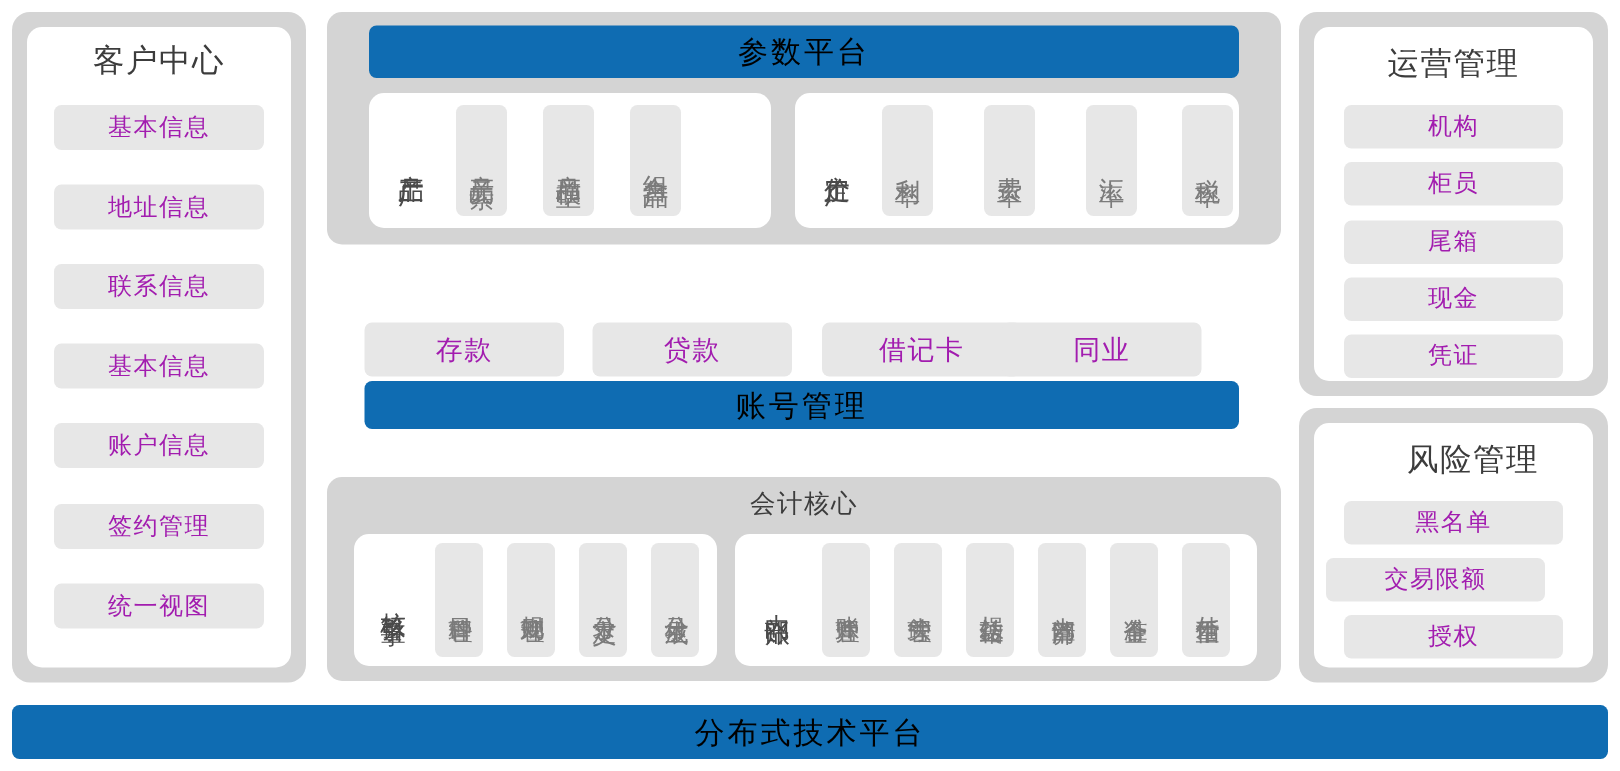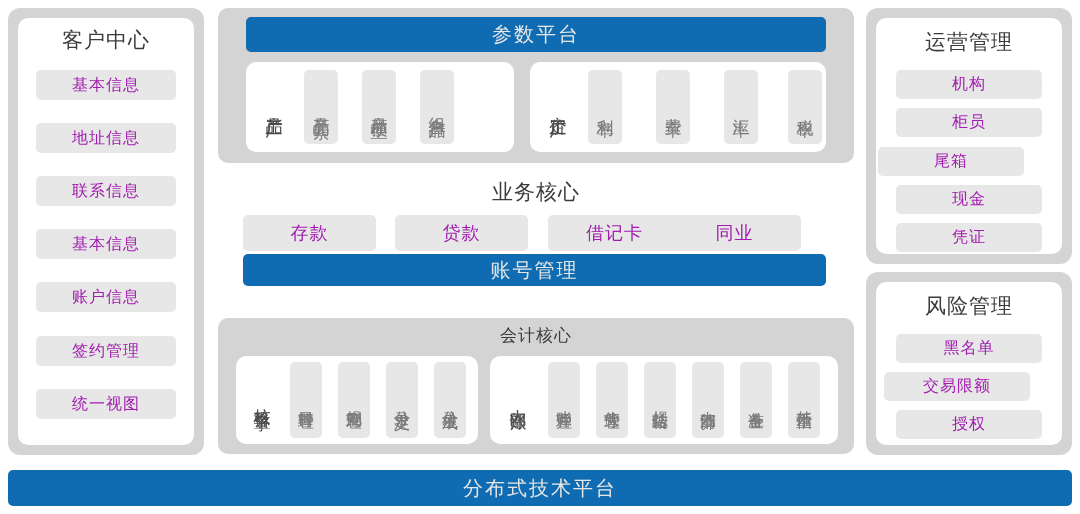--- a/index.html
+++ b/index.html
@@ -38,21 +38,21 @@
     font-size:16px;
     letter-spacing:1px;
   }
   .bluebar{
     position:absolute;
     background:#0f6cb2;
     border-radius:5px;
     display:flex;
     align-items:center;
     justify-content:center;
-    color:#e5e5e5;
+    color:#000000;
     font-size:20px;
     letter-spacing:2px;
   }
 
   
   .vchip{
     writing-mode:vertical-rl;
     text-orientation:upright;
     background:#e7e7e7;
     border-radius:5px;
@@ -104,21 +104,21 @@
   #acc-right-card{left:490px;top:356px;width:348px;height:88px;}
 
   
   #ops-frame{left:866px;top:8px;width:206px;height:256px;}
   #ops-card{left:876px;top:18px;width:186px;height:236px;}
   #ops-title{position:absolute;left:876px;top:28px;width:186px;}
   .ops-item{position:absolute;left:896px;width:146px;height:29px;}
 
   #risk-frame{left:866px;top:272px;width:206px;height:183px;}
   #risk-card{left:876px;top:282px;width:186px;height:163px;}
-  #risk-title{position:absolute;left:876px;top:292px;width:186px;}
+  #risk-title{position:absolute;left:876px;top:292px;width:186px;padding-left:13px;}
   .risk-item{position:absolute;left:896px;width:146px;height:29px;}
 
   
   #tech-bar{left:8px;top:470px;width:1064px;height:36px;}
 </style>
 </head>
 <body>
 
 <div class="stage">
 
@@ -150,21 +150,20 @@
   <div class="inner-card" id="price-card">
     <div class="vhead" style="position:absolute;left:12px;top:8px;width:32px;height:74px;">定价工厂</div>
     <div id="price-items">
         <div class="vchip" style="position: absolute; left: 58px; top: 8px; width: 34px; height: 74px;">利率</div>
         <div class="vchip" style="position: absolute; left: 126px; top: 8px; width: 34px; height: 74px;">费率</div>
         <div class="vchip" style="position: absolute; left: 194px; top: 8px; width: 34px; height: 74px;">汇率</div>
         <div class="vchip" style="position: absolute; left: 258px; top: 8px; width: 34px; height: 74px;">税率</div>
       </div>
   </div>
 
-  <div class="panel-title" id="biz-title">业务核心</div>
   <div id="biz-items">
       <div class="chip biz-chip" style="position: absolute; left: 243px; top: 215px; width: 133px; height: 36px; font-size: 18px;">存款</div>
       <div class="chip biz-chip" style="position: absolute; left: 395px; top: 215px; width: 133px; height: 36px; font-size: 18px;">贷款</div>
       <div class="chip biz-chip" style="position: absolute; left: 548px; top: 215px; width: 133px; height: 36px; font-size: 18px;">借记卡</div>
       <div class="chip biz-chip" style="position: absolute; left: 668px; top: 215px; width: 133px; height: 36px; font-size: 18px; text-align: right;">同业</div>
     </div>
   <div class="bluebar" id="acct-bar">账号管理</div>
 
   <div id="acc-frame"></div>
   <div class="panel-title" id="acc-title">会计核心</div>
@@ -190,21 +189,21 @@
         <div class="vchip" style="position: absolute; left: 298px; top: 6px; width: 32px; height: 76px; font-size: 16px; letter-spacing: 1px;">外币重估</div>
       </div>
   </div>
 
   <div class="outer-frame" id="ops-frame"></div>
   <div class="inner-card" id="ops-card"></div>
   <div class="panel-title" id="ops-title">运营管理</div>
   <div id="ops-items">
       <div class="chip ops-item" style="position: absolute; left: 896px; top: 70px; width: 146px; height: 29px;">机构</div>
       <div class="chip ops-item" style="position: absolute; left: 896px; top: 108px; width: 146px; height: 29px;">柜员</div>
-      <div class="chip ops-item" style="position: absolute; left: 878px; top: 147px; width: 146px; height: 29px; font-family: Liberation Mono, monospace;">尾箱</div>
+      <div class="chip ops-item" style="position: absolute; left: 896px; top: 147px; width: 146px; height: 29px; font-family: Liberation Mono, monospace;">尾箱</div>
       <div class="chip ops-item" style="position: absolute; left: 896px; top: 185px; width: 146px; height: 29px;">现金</div>
       <div class="chip ops-item" style="position: absolute; left: 896px; top: 223px; width: 146px; height: 29px;">凭证</div>
     </div>
 
   <div class="outer-frame" id="risk-frame"></div>
   <div class="inner-card" id="risk-card"></div>
   <div class="panel-title" id="risk-title">风险管理</div>
   <div id="risk-items">
       <div class="chip risk-item" style="position: absolute; left: 896px; top: 334px; width: 146px; height: 29px;">黑名单</div>
       <div class="chip risk-item" style="position: absolute; left: 884px; top: 372px; width: 146px; height: 29px;">交易限额</div>

